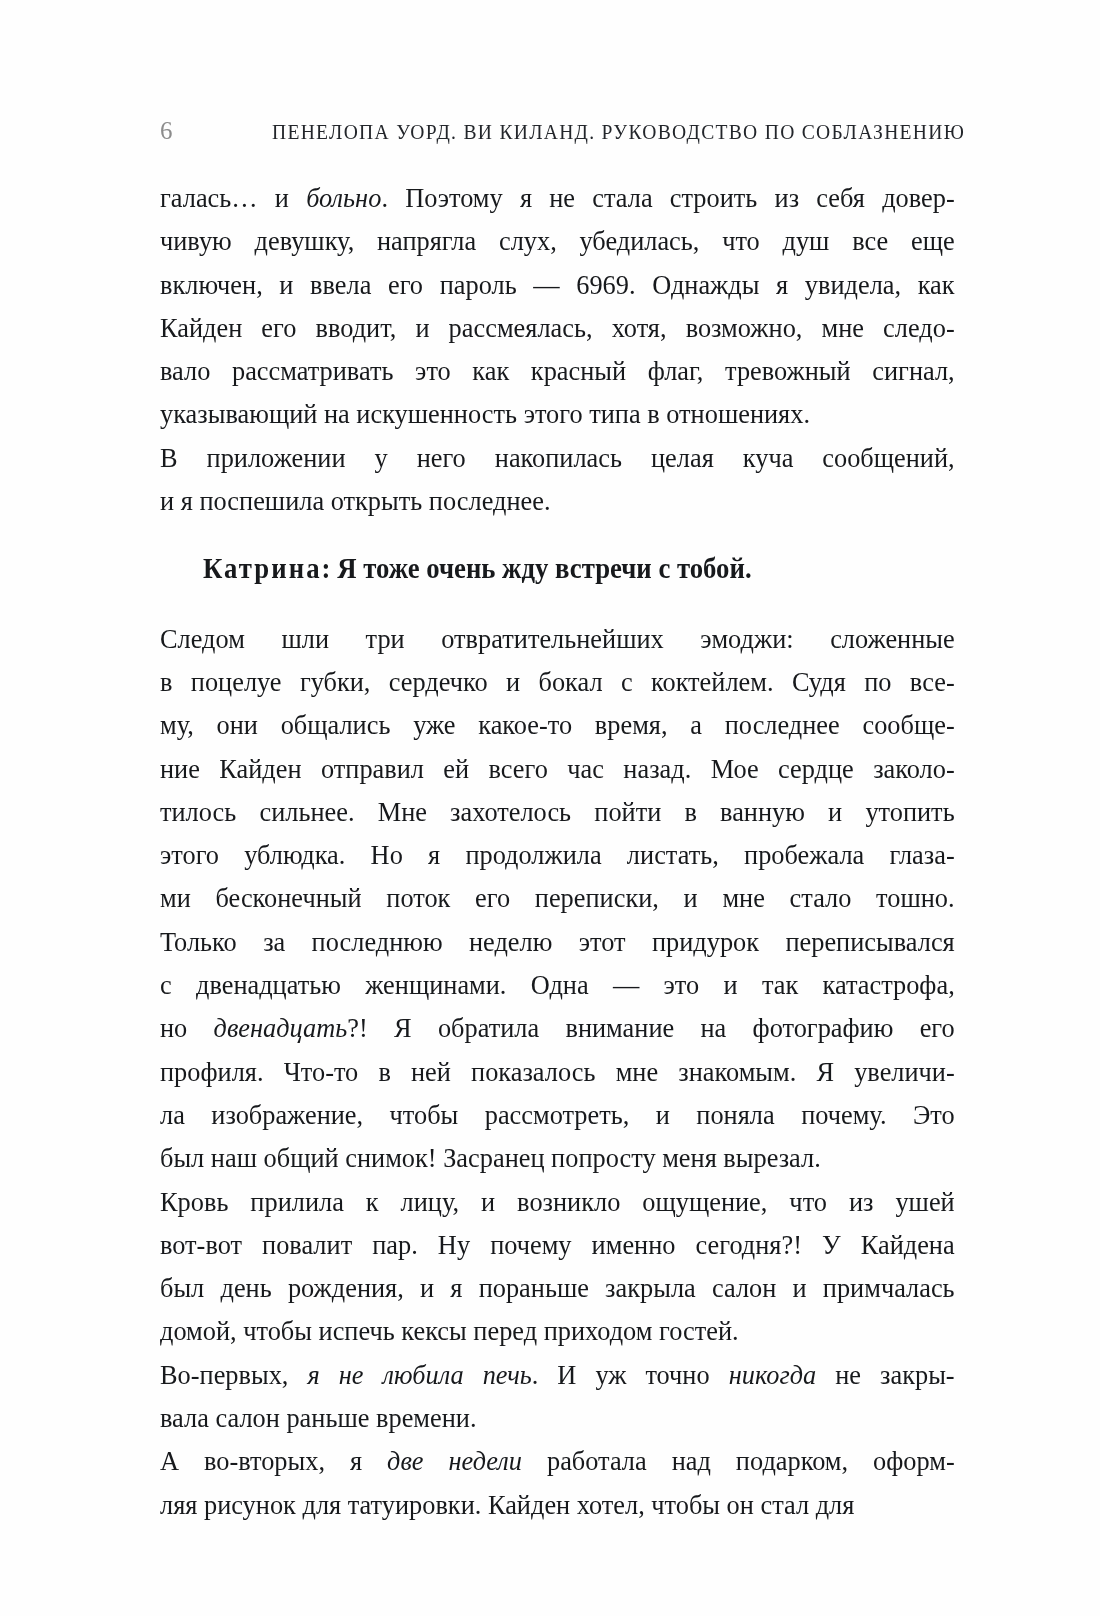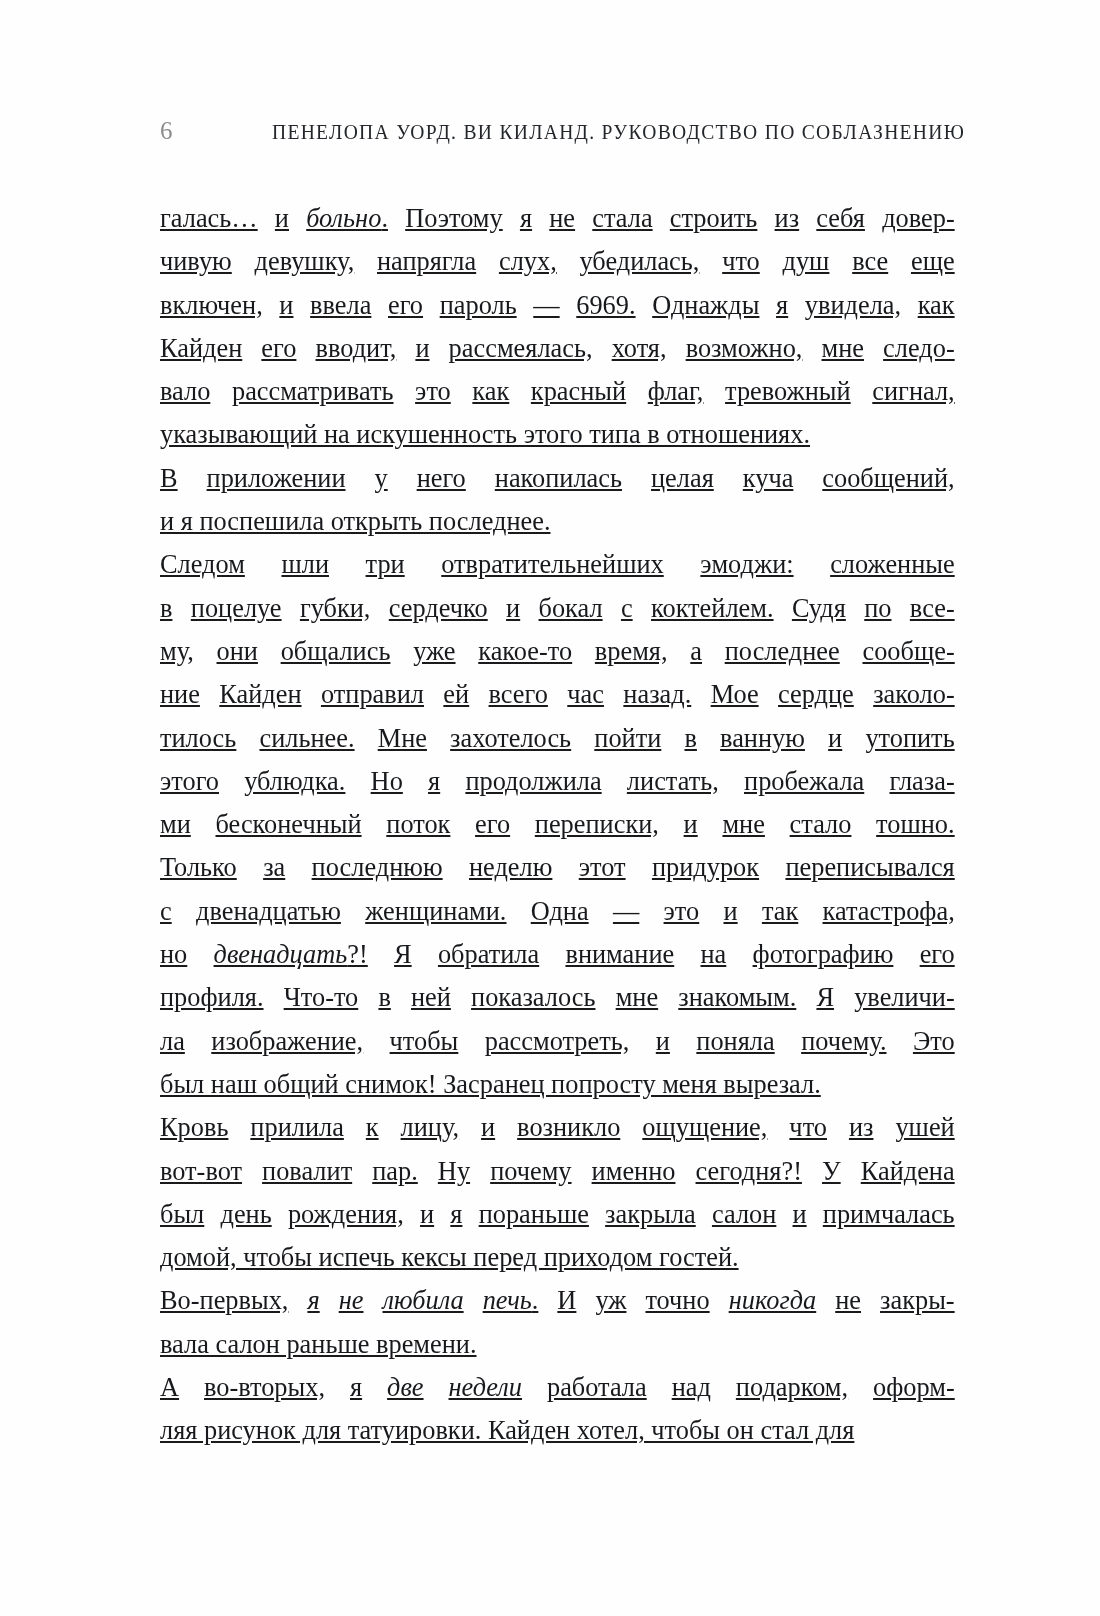--- a/index.html
+++ b/index.html
@@ -47,23 +47,22 @@
     white-space: nowrap;
     font-family: "Liberation Serif", "DejaVu Serif", serif;
     transform: scaleX(0.955);
     transform-origin: left center;
   }
 
   
   .textblock {
     position: absolute;
     left: 160px;
-    top: 196px;
+    top: 176px;
     width: 795px;
-    text-decoration: underline;
   }
 
   .para {
     margin: 0;
   }
   .para + .para { margin-top: 0; }
 
   
   .line {
     display: block;
@@ -184,20 +183,25 @@
           <span><span>у</span></span>
           <span><span>него</span></span>
           <span><span>накопилась</span></span>
           <span><span>целая</span></span>
           <span><span>куча</span></span>
           <span><span>сообщений,</span></span>
         </span>
         <span class="line last"><span>и я поспешила открыть последнее.</span></span>
       </p>
 
+    <p class="msg">
+      <span class="line last">
+        <span class="indent"></span><span class="name-sp">Катрина</span><span>: </span><span>Я тоже очень жду встречи с тобой.</span>
+      </span>
+    </p>
 
     <p class="para">
         <span class="line j">
           <span><span>Следом</span></span>
           <span><span>шли</span></span>
           <span><span>три</span></span>
           <span><span>отвратительнейших</span></span>
           <span><span>эмоджи:</span></span>
           <span><span>сложенные</span></span>
         </span>

